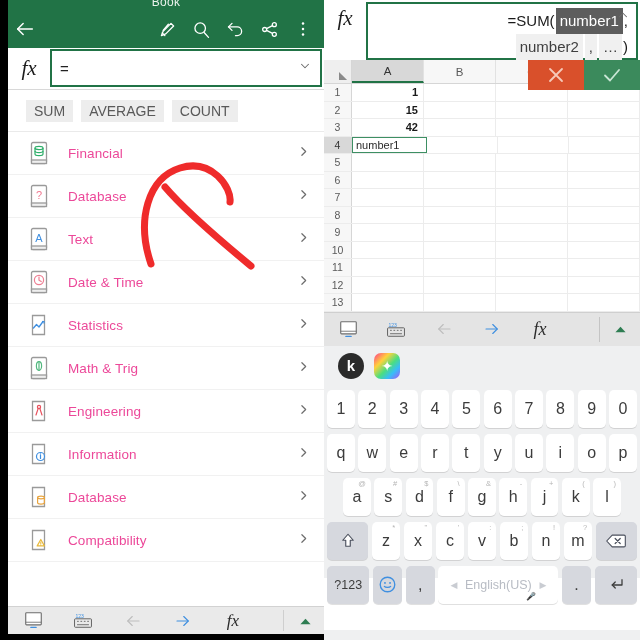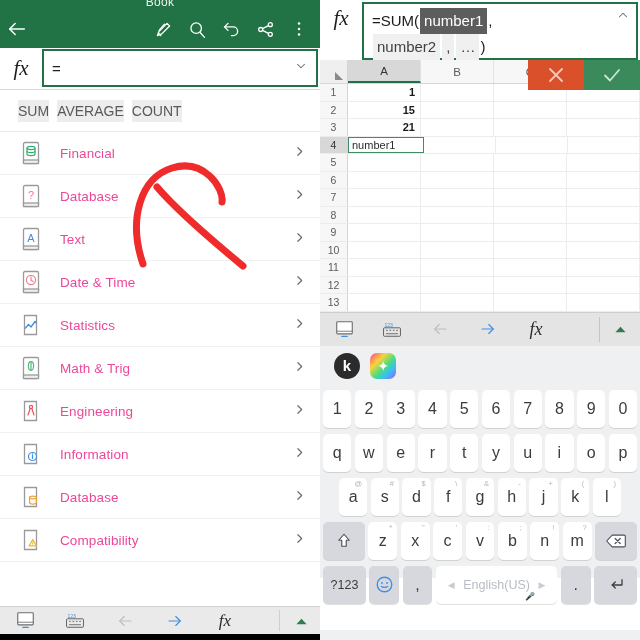--- a/index.html
+++ b/index.html
@@ -2,21 +2,21 @@
 <html><head>
 <meta charset="utf-8">
 <style>
   * { box-sizing: border-box; margin:0; padding:0; }
   html,body { width:640px; height:640px; overflow:hidden; background:#000; }
   body { font-family:"Liberation Sans", sans-serif; }
 
   .screen { position:relative; width:640px; height:640px; display:flex; }
 
   
-  .left { position:relative; width:320px; height:640px; background:#fff; overflow:hidden; }
+  .left { position:relative; width:320px; height:640px; background:#fff; overflow:hidden;margin-left:8px; }
 
   .xl-header { height:48px; background:#217346; position:relative; }
   .xl-title { position:absolute; left:0; right:0; top:-5px; text-align:center;
               color:#eaf2ec; font-size:12px; line-height:14px; letter-spacing:.3px; }
   .xl-head-row { position:absolute; left:0; right:0; top:12px; height:34px;
                  display:flex; align-items:center; }
   .hi { width:34px; height:34px; display:flex; align-items:center; justify-content:center;
         color:#ffffff; }
   .hi svg { display:block; }
   .hspace { flex:1; }
@@ -25,21 +25,21 @@
           border-bottom:1px solid #d8d8d8; }
   .fx { width:42px; display:flex; align-items:center; justify-content:center;
         font-family:"Liberation Serif", serif; font-style:italic; font-size:21px; color:#1d1d1d; }
   .feditbox { flex:1; margin:1px 2px 2px 0; border:2px solid #217346; background:#fff;
               display:flex; align-items:center; padding:0 8px; position:relative; }
   .feq { font-size:15px; color:#222; font-family:"Liberation Sans", sans-serif; }
   .fchev { position:absolute; right:8px; top:50%; transform:translateY(-50%); }
 
   .sugg { height:42px; display:flex; align-items:center; gap:8px; padding:0 18px;
           border-bottom:1px solid #eaeaea; background:#fff; }
-  .sugg span { background:#ededed; color:#595959; font-size:14px; padding:3px 0; }
+  .sugg span { background:#ededed; color:#595959; font-size:14px; padding:3px 8px; }
 
   .flist { position:absolute; top:132px; left:0; right:0; bottom:24px; background:#fff; overflow:hidden; }
   .frow { height:43px; display:flex; align-items:center; padding:0 14px 0 16px;
           border-bottom:1px solid #f1f1f1; }
   .frow .ic { width:30px; height:30px; display:flex; align-items:center; justify-content:center; flex:none; }
   .frow .lbl { flex:1; margin-left:14px; font-size:13.5px; color:#ec4899; letter-spacing:.1px; }
   .frow .chev { flex:none; color:#6d6d6d; }
   .ltoolbar { position:absolute; left:0; right:0; bottom:6px; height:28px; background:#eaeaea;
               display:flex; align-items:center; border-top:1px solid #d2d2d2; }
   .ltoolbar .ti { width:50px; display:flex; align-items:center; justify-content:center; }
@@ -52,21 +52,21 @@
 
   
   .right { position:relative; width:320px; height:640px; background:#fff; overflow:hidden; }
 
   .rfbar { position:relative; height:60px; background:#fff; display:flex; }
   .rfx { width:42px; display:flex; align-items:flex-start; justify-content:center; padding-top:6px;
          font-family:"Liberation Serif", serif; font-style:italic; font-size:21px; color:#1d1d1d; }
   .rfbox { flex:1; border:2px solid #217346; margin:2px 2px 0 0; background:#fff; position:relative;
            padding:4px 8px; }
   .rfl1, .rfl2 { font-size:15px; color:#1a1a1a; display:flex; align-items:center; line-height:24px;
-                 font-family:"Liberation Sans", sans-serif; }
+                 font-family:"Liberation Sans", sans-serif;justify-content:flex-end; }
   .tok-dark { background:#5d5d5d; color:#fff; padding:1px 4px; margin:0 1px; }
   .tok-lite { background:#f0f0f0; color:#3f3f3f; padding:1px 4px; margin:0 1px; }
   .rfchev { position:absolute; right:6px; top:4px; }
 
   .ghead { display:flex; height:24px; background:#f5f5f5; border-bottom:1px solid #d6d6d6; position:relative; }
   .gcorner { width:28px; background:#efefef; border-right:1px solid #d6d6d6;
              display:flex; align-items:flex-end; justify-content:flex-end; padding:0 3px 2px 0; }
   .gcol { flex:1; display:flex; align-items:center; justify-content:center;
           font-size:11.5px; color:#5a5a5a; border-right:1px solid #e2e2e2; background:#f7f7f7; }
   .gcol.sel { background:#d8d8d8; color:#333; border-bottom:2px solid #217346; }
@@ -459,21 +459,21 @@
         </div>
       <div class="grow">
           <div class="gnum">2</div>
           <div class="gcell">15</div>
           <div class="gcell"></div>
           <div class="gcell"></div>
           <div class="gcell"></div>
         </div>
       <div class="grow">
           <div class="gnum">3</div>
-          <div class="gcell">21</div>
+          <div class="gcell">42</div>
           <div class="gcell"></div>
           <div class="gcell"></div>
           <div class="gcell"></div>
         </div>
       <div class="grow">
           <div class="gnum act">4</div>
           <div class="gcell edit">number1</div>
           <div class="gcell"></div>
           <div class="gcell"></div>
           <div class="gcell"></div>

